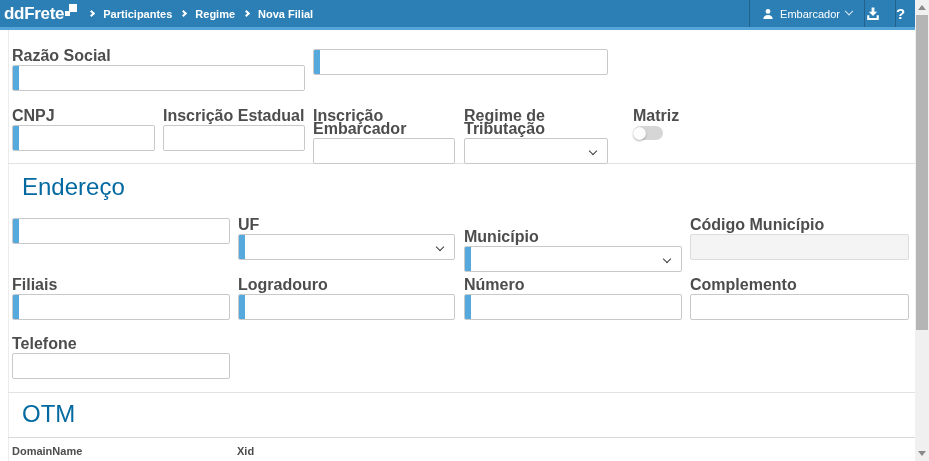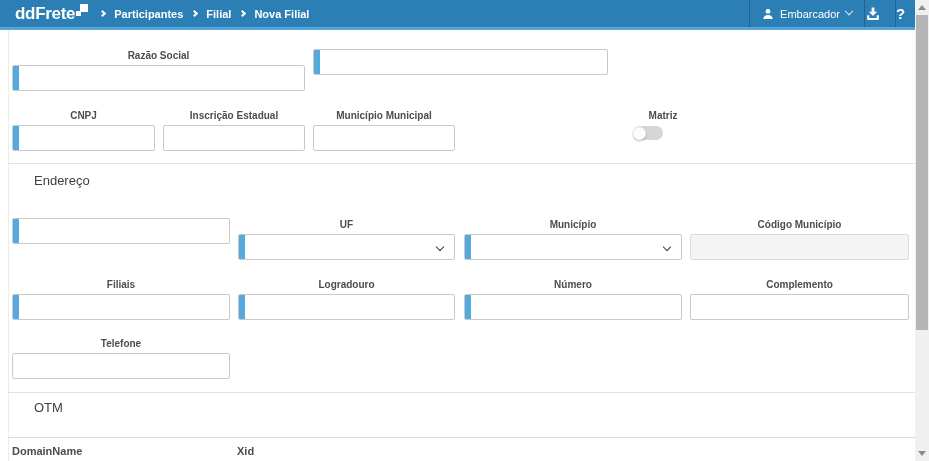--- a/index.html
+++ b/index.html
@@ -3,21 +3,21 @@
 <meta charset="utf-8">
 <style>
   * { margin:0; padding:0; box-sizing:border-box; }
   html,body { width:929px; height:461px; background:#fff; font-family:"Liberation Sans", sans-serif; }
   .app { position:relative; width:929px; height:461px; overflow:hidden; background:#fff; }
 
   
   .header { position:absolute; left:0; top:0; width:915px; height:30px;
             background:#2c7fb5; border-bottom:3px solid #55a5d9;
             display:flex; align-items:center; color:#fff; }
-  .logo { display:flex; align-items:flex-start; margin-left:15px; cursor:pointer; }
+  .logo { display:flex; align-items:flex-start; margin-left:4px; cursor:pointer; }
   .logo-text { font-size:17px; font-weight:bold; letter-spacing:-0.3px; line-height:22px; }
   .logo-mark { position:relative; width:13px; height:14px; margin-left:1px; }
   .logo-mark::before { content:""; position:absolute; right:1px; top:1px; width:8px; height:8px; background:#fff; }
   .logo-mark::after  { content:""; position:absolute; left:0px; bottom:1px; width:5px; height:5px; background:#fff; }
 
   .breadcrumbs { display:flex; align-items:center; margin-left:10px; gap:8px; }
   .crumb { font-size:11px; font-weight:bold; cursor:pointer; white-space:nowrap; }
   .crumb-sep { width:5px; height:5px; border-top:2px solid #fff; border-right:2px solid #fff;
                transform:rotate(45deg); margin:0 1px; }
 
@@ -36,25 +36,25 @@
   .scrollbar { position:absolute; right:0; top:0; width:14px; height:461px; background:#f0f0f0; }
   .sb-arrow { width:0; height:0; border-left:4px solid transparent; border-right:4px solid transparent; margin:0 auto; }
   .sb-up   { margin-top:5px; border-bottom:5px solid #8a8a8a; }
   .sb-down { position:absolute; bottom:5px; left:3px; border-top:5px solid #8a8a8a; }
   .sb-thumb { position:absolute; top:15px; left:1px; width:12px; height:315px; background:#b5b5b5; cursor:pointer; }
 
   
   .panel-edge { position:absolute; left:8px; top:30px; width:1px; height:431px; background:#ececec; }
   .divider { position:absolute; left:8px; width:907px; height:1px; background:#e2e2e2; }
 
-  .section-title { position:absolute; left:34px; font-size:13px; color:#404040; font-weight:400; }
+  .section-title { position:absolute; left:22px; font-size:24px; color:#0369a1; font-weight:400; }
 
   
   .field { position:absolute; }
-  .field > label { display:block; font-size:10px; line-height:13px; font-weight:bold; color:#4d4d4d; margin-bottom:3px;text-align:center; }
+  .field > label { display:block; font-size:16px; line-height:13px; font-weight:bold; color:#4d4d4d; margin-bottom:3px; }
   .control { position:relative; height:26px; background:#fff; border:1px solid #c9c9c9; border-radius:2px; }
   .control input { position:absolute; left:0; top:0; width:100%; height:100%; border:none; outline:none;
                    background:transparent; padding:0 8px 0 10px; font:inherit; font-size:12px; color:#333; }
   .control.required::before { content:""; position:absolute; left:0; top:0; bottom:0; width:6px;
                               background:#55a9dc; border-radius:1px 0 0 1px; }
   .control.required input { padding-left:12px; }
   .control.select { cursor:pointer; }
   .control.select::after { content:""; position:absolute; right:11px; top:9px; width:5px; height:5px;
                            border-right:1.5px solid #3c3c3c; border-bottom:1.5px solid #3c3c3c;
                            transform:rotate(45deg); }
@@ -74,21 +74,21 @@
 
   <div class="header">
     <div class="logo">
       <span class="logo-text">ddFrete</span>
       <span class="logo-mark"></span>
     </div>
     <div class="breadcrumbs">
       <span class="crumb-sep"></span>
       <span class="crumb">Participantes</span>
       <span class="crumb-sep"></span>
-      <span class="crumb">Filial</span>
+      <span class="crumb">Regime</span>
       <span class="crumb-sep"></span>
       <span class="crumb">Nova Filial</span>
     </div>
     <div class="hdr-spacer"></div>
     <div class="hdr-btn user-btn">
       <svg width="12" height="12" viewBox="0 0 12 12">
         <circle cx="6" cy="3.4" r="2.4" fill="#fff"></circle>
         <path d="M1.3 11c0-2.6 2.1-4.1 4.7-4.1s4.7 1.5 4.7 4.1z" fill="#fff"></path>
       </svg>
       <span class="label">Embarcador</span>
@@ -128,44 +128,48 @@
       <input type="text" style="">
     </div>
   </div>
   <div class="field" style="left:163px;top:109px;width:142px">
     <label>Inscrição Estadual</label>
     <div class="control">
       <input type="text" style="">
     </div>
   </div>
   <div class="field" style="left:313px;top:109px;width:142px">
-    <label>Município Municipal</label>
-    <div class="control">
-      <input type="text" style="">
-    </div>
+    <label>Inscrição Embarcador</label>
+    <div class="control">
+      <input type="text" style="">
+    </div>
+  </div>
+  <div class="field" style="left:464px;top:109px;width:144px">
+    <label>Regime de Tributação</label>
+    <div class="control select"></div>
   </div>
   <div class="field" style="left:633px;top:109px;width:60px">
     <label>Matriz</label>
     <div class="toggle" role="switch" aria-checked="false">
       <div class="knob"></div>
     </div>
   </div>
 
   <div class="section-title" style="top:173px">Endereço</div>
 
   <div class="field" style="left:12px;top:218px;width:218px">
     <div class="control required">
       <input type="text" style="">
     </div>
   </div>
   <div class="field" style="left:238px;top:218px;width:217px">
     <label>UF</label>
     <div class="control required select"></div>
   </div>
-  <div class="field" style="left:464px;top:218px;width:218px">
+  <div class="field" style="left:464px;top:230px;width:218px">
     <label>Município</label>
     <div class="control required select"></div>
   </div>
   <div class="field" style="left:690px;top:218px;width:219px">
     <label>Código Município</label>
     <div class="control disabled">
       <input type="text" disabled="" style="">
     </div>
   </div>
 

